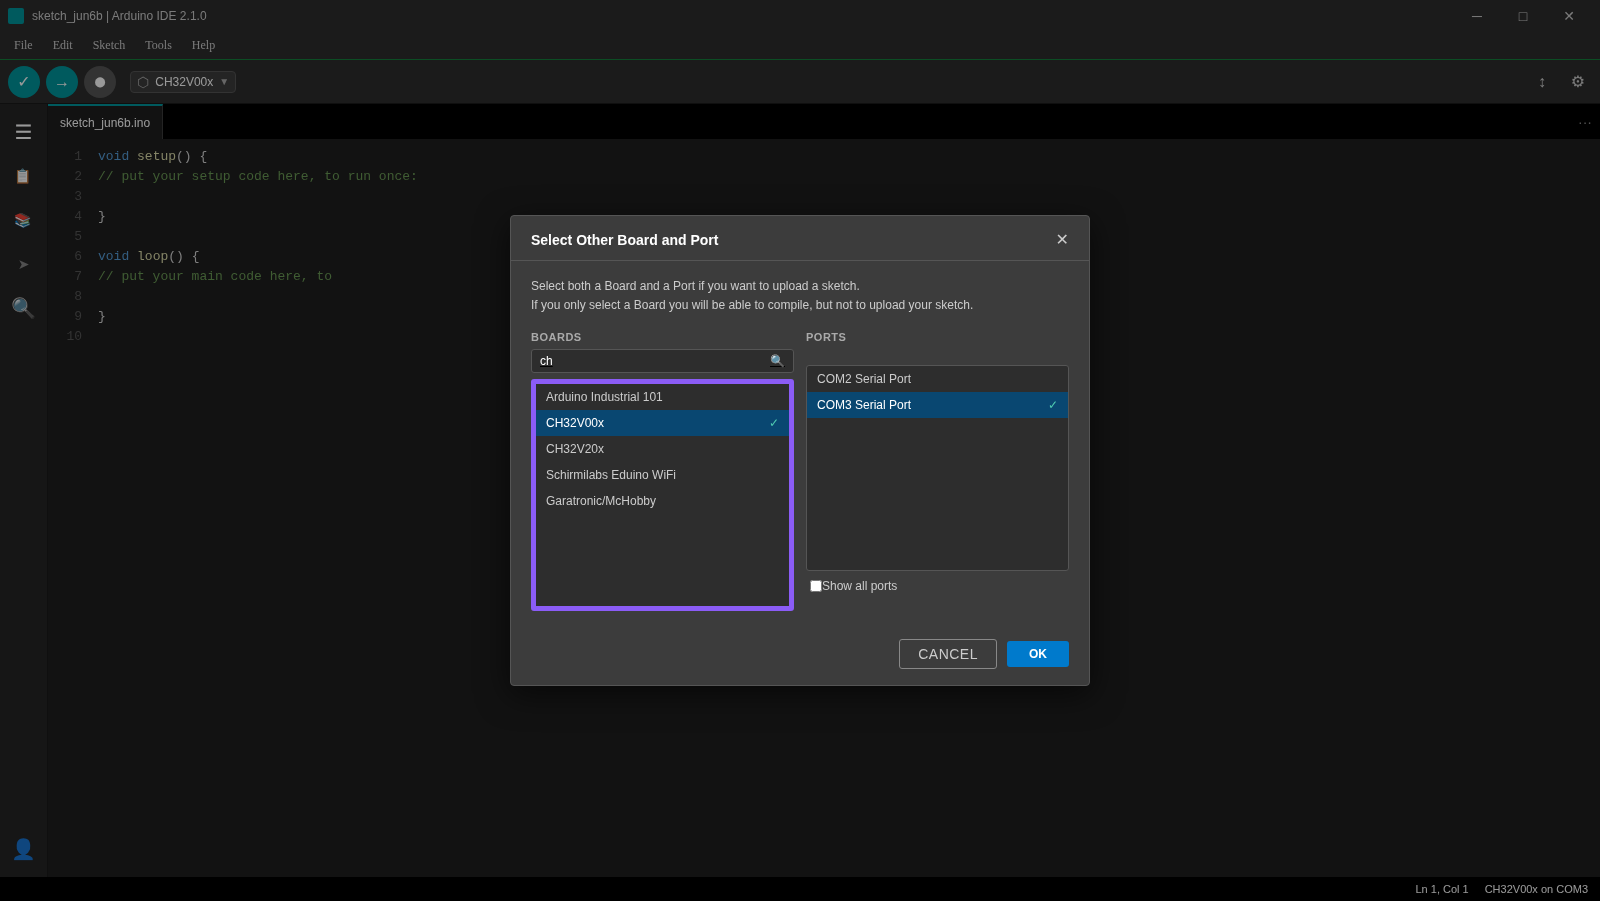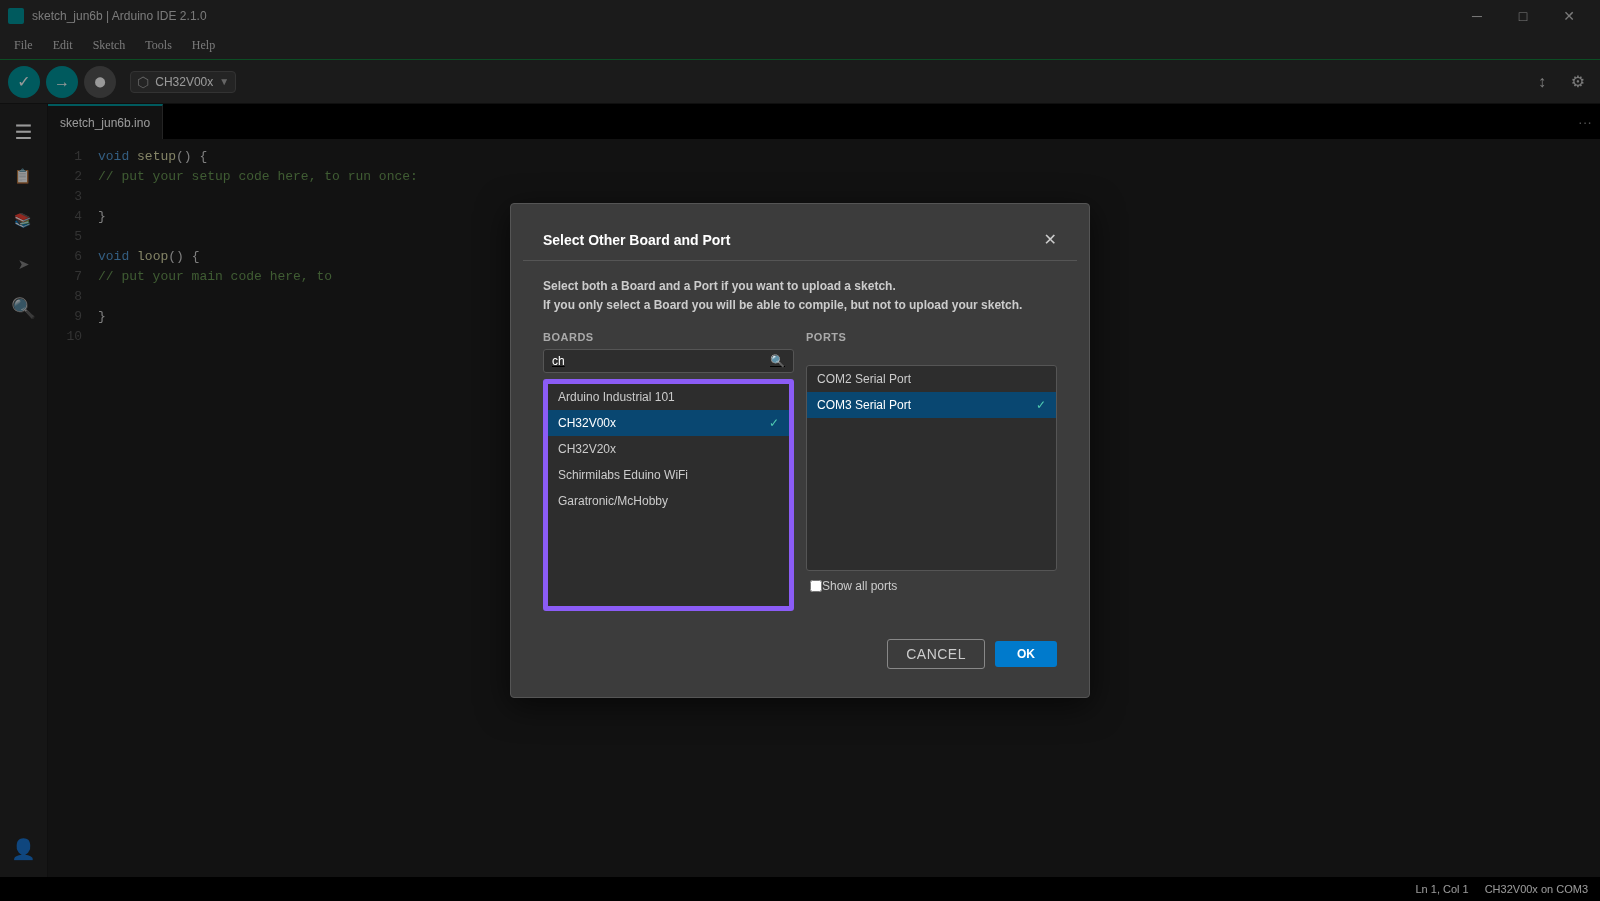--- a/index.html
+++ b/index.html
@@ -258,21 +258,21 @@
       justify-content: center;
       z-index: 100;
     }
 
     
     .dialog {
       background: #3c3c3c;
       border: 1px solid #555;
       border-radius: 4px;
       width: 580px;
-      padding: 12px;
+      padding: 0;
       box-shadow: 0 8px 32px rgba(0,0,0,0.6);
     }
     .dialog-header {
       display: flex;
       align-items: center;
       justify-content: space-between;
       padding: 16px 20px 12px 20px;
       border-bottom: 1px solid #555;
     }
     .dialog-title {
@@ -289,21 +289,20 @@
       line-height: 1;
     }
     .dialog-body {
       padding: 16px 20px;
     }
     .dialog-description {
       font-size: 12px;
       color: #ccc;
       line-height: 1.6;
       margin-bottom: 16px;
-      font-weight: bold;
     }
     .dialog-columns {
       display: flex;
       gap: 12px;
     }
     .dialog-col {
       flex: 1;
     }
     .col-label {
       font-size: 11px;

